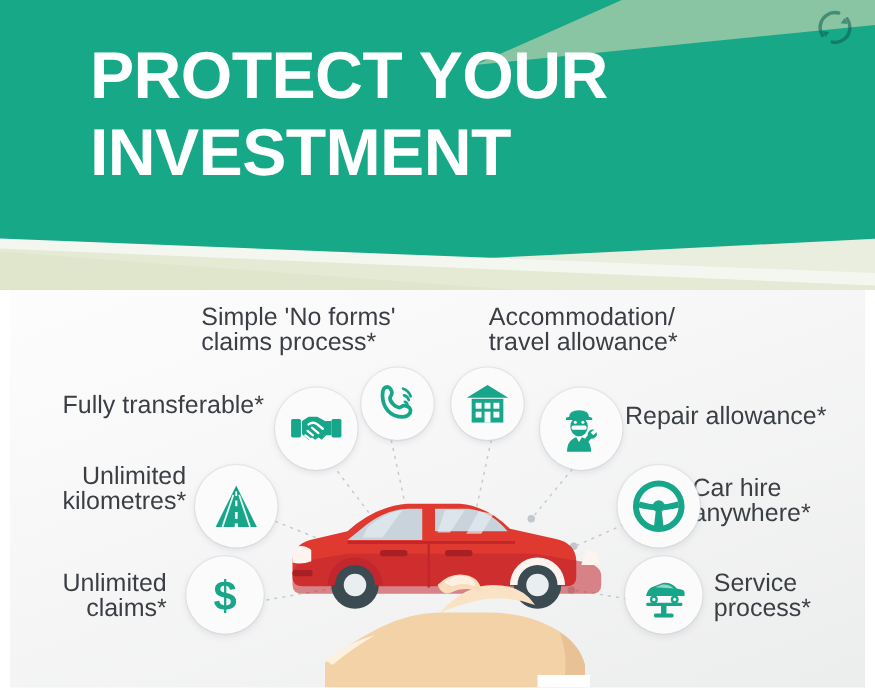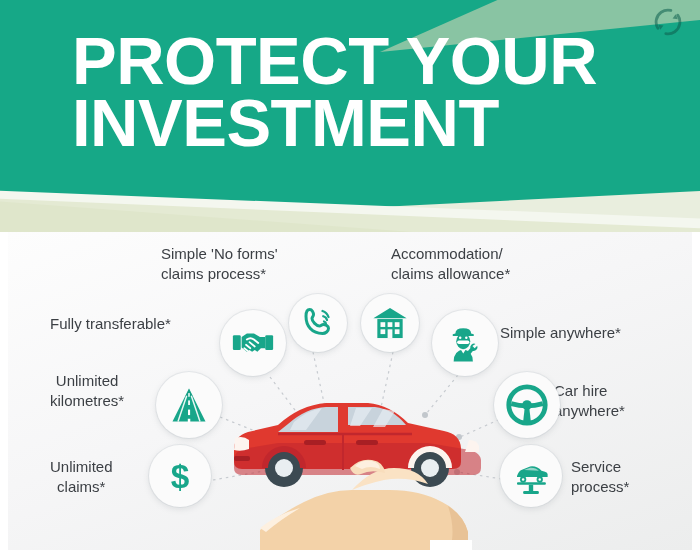--- a/index.html
+++ b/index.html
@@ -57,21 +57,21 @@
     left: -20px; top: 190px;
     width: 760px; height: 50px;
     background: #e4ead3;
     clip-path: polygon(0 8px, 100% 40px, 100% 50px, 0 50px);
   }
   .title {
     position: absolute;
     left: 72px; top: 30px;
     width: 580px;
     color: #ffffff;
-    font-size: 67px;
+    font-size: 53px;
     font-weight: bold;
     line-height: 62px;
     letter-spacing: -0.5px;
     white-space: pre-line;
   }
   .logo {
     position: absolute;
     right: 18px; top: 8px;
     width: 28px; height: 28px;
     opacity: .55;
@@ -83,26 +83,26 @@
     left: 8px; top: 232px;
     width: 684px; height: 318px;
     background: linear-gradient(160deg, #fdfdfd 0%, #f6f6f7 45%, #eceded 100%);
     overflow: hidden;
   }
 
   
   .lbl {
     position: absolute;
     color: #3b3f44;
-    font-size: 15px;
+    font-size: 20px;
     line-height: 20px;
     white-space: pre-line;
   }
   .lbl.right { text-align: left; }
-  .lbl.left  { text-align: center; }
+  .lbl.left  { text-align: right; }
 
   
   .bubble {
     position: absolute;
     border-radius: 50%;
     background: #fbfbfb;
     box-shadow: 0 2px 6px rgba(110,120,130,.18),
                 0 0 0 1px rgba(220,224,228,.55);
     display: flex; align-items: center; justify-content: center;
   }
@@ -158,22 +158,22 @@
         <circle cx="451" cy="205" r="3"></circle>
         <circle cx="263" cy="238" r="3"></circle>
         <circle cx="449" cy="240" r="3"></circle>
       </g>
     </svg>
 
     <div class="lbl left" style="left:42px;  top:82px;">Fully transferable*</div>
     <div class="lbl" style="left:153px; top:12px;">Simple 'No forms'
 claims process*</div>
     <div class="lbl" style="left:383px; top:12px;">Accommodation/
-claims allowance*</div>
-    <div class="lbl right" style="left:492px; top:91px;">Simple anywhere*</div>
+travel allowance*</div>
+    <div class="lbl right" style="left:492px; top:91px;">Repair allowance*</div>
     <div class="lbl left" style="left:42px;  top:139px;">Unlimited
 kilometres*</div>
     <div class="lbl right" style="left:546px; top:149px;">Car hire
 anywhere*</div>
     <div class="lbl left" style="left:42px;  top:225px;">Unlimited
 claims*</div>
     <div class="lbl right" style="left:563px; top:225px;">Service
 process*</div>
 
     <div class="bubble" style="left:212px; top:78px; width:66px; height:66px;">

